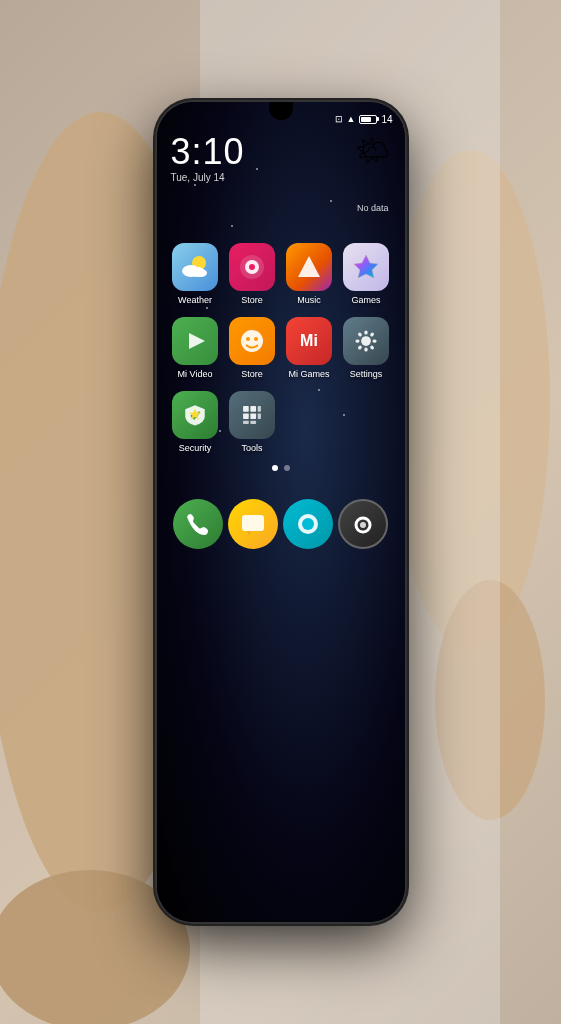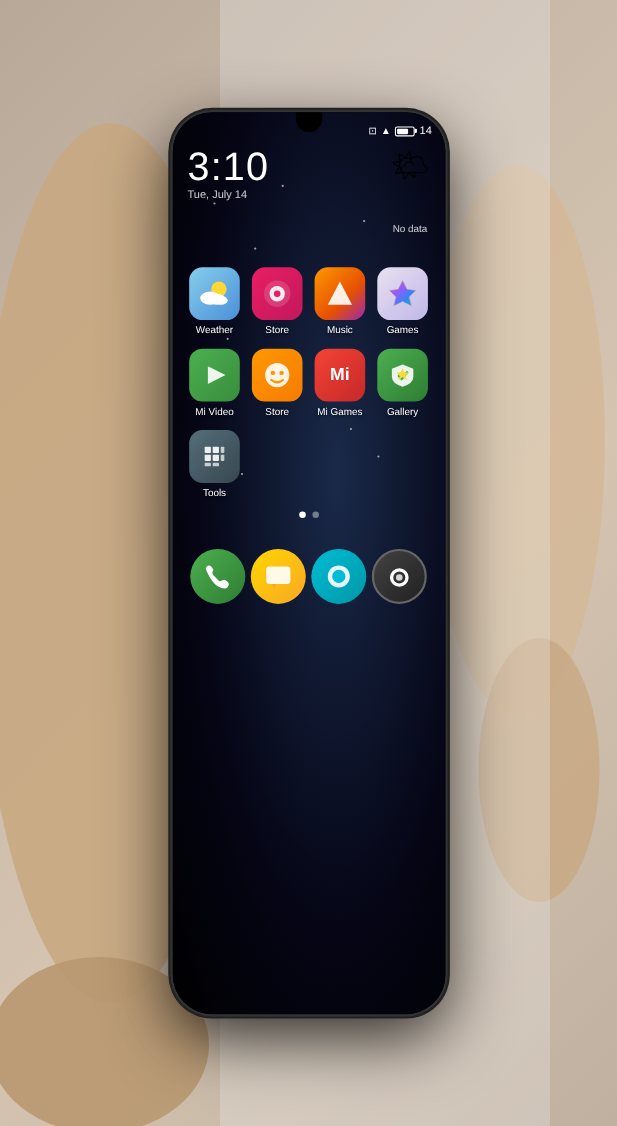--- a/index.html
+++ b/index.html
@@ -465,31 +465,47 @@
           <div class="app-label">Store</div>
         </div>
 
         <div class="app-item">
           <div class="app-icon icon-mistore">
             <span style="color:white;font-weight:bold;font-size:16px">Mi</span>
           </div>
           <div class="app-label">Mi Games</div>
         </div>
 
+        <div class="app-item">
+          <div class="app-icon icon-settings">
+            <svg class="gear-svg" viewBox="0 0 32 32">
+              <path d="M16 10 a6 6 0 1 1 0 12 a6 6 0 0 1 0-12" fill="white" opacity="0.9"></path>
+              <rect x="14" y="3" width="4" height="5" rx="2" fill="white" opacity="0.9"></rect>
+              <rect x="14" y="24" width="4" height="5" rx="2" fill="white" opacity="0.9"></rect>
+              <rect x="3" y="14" width="5" height="4" rx="2" fill="white" opacity="0.9"></rect>
+              <rect x="24" y="14" width="5" height="4" rx="2" fill="white" opacity="0.9"></rect>
+              <rect x="6" y="6" width="5" height="4" rx="2" transform="rotate(45 8.5 8)" fill="white" opacity="0.9"></rect>
+              <rect x="21" y="6" width="5" height="4" rx="2" transform="rotate(-45 23.5 8)" fill="white" opacity="0.9"></rect>
+              <rect x="6" y="22" width="5" height="4" rx="2" transform="rotate(-45 8.5 24)" fill="white" opacity="0.9"></rect>
+              <rect x="21" y="22" width="5" height="4" rx="2" transform="rotate(45 23.5 24)" fill="white" opacity="0.9"></rect>
+            </svg>
+          </div>
+          <div class="app-label">Settings</div>
+        </div>
 
 
         <div class="app-item">
           <div class="app-icon icon-security">
             <svg class="shield-svg" viewBox="0 0 32 32">
               <path d="M16 4 L28 9 L28 18 Q28 25 16 29 Q4 25 4 18 L4 9 Z" fill="white" opacity="0.9"></path>
               <path d="M12 17 L15 20 L21 13" stroke="#4caf50" stroke-width="3" fill="none" stroke-linecap="round"></path>
               <polygon points="16,8 18,13 23,13 19,17 21,22 16,18 11,22 13,17 9,13 14,13" fill="#FDD835"></polygon>
             </svg>
           </div>
-          <div class="app-label">Gallery</div>
+          <div class="app-label">Security</div>
         </div>
 
         <div class="app-item">
           <div class="app-icon icon-tools">
             <svg class="grid-svg" viewBox="0 0 32 32">
               <rect x="5" y="5" width="7" height="7" rx="1" fill="white" opacity="0.9"></rect>
               <rect x="14" y="5" width="7" height="7" rx="1" fill="white" opacity="0.9"></rect>
               <rect x="23" y="5" width="4" height="7" rx="1" fill="white" opacity="0.7"></rect>
               <rect x="5" y="14" width="7" height="7" rx="1" fill="white" opacity="0.9"></rect>
               <rect x="14" y="14" width="7" height="7" rx="1" fill="white" opacity="0.9"></rect>

